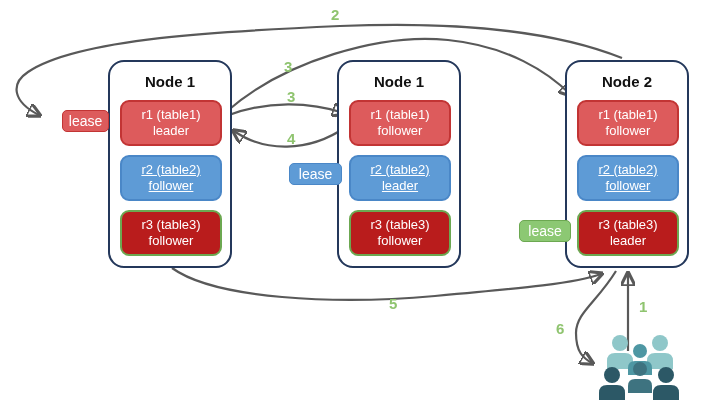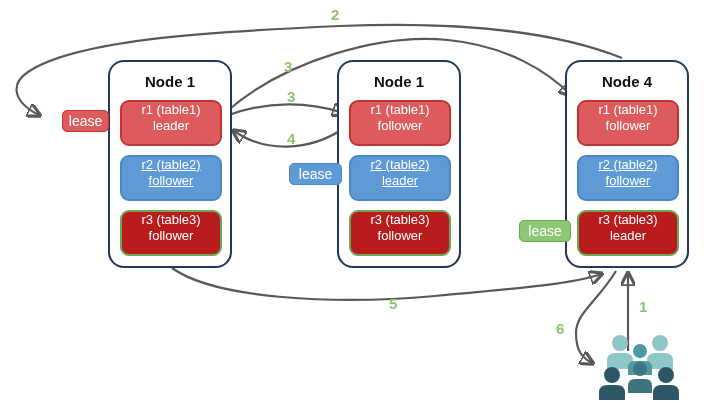--- a/index.html
+++ b/index.html
@@ -15,21 +15,21 @@
     position:absolute;top:60px;width:124px;height:208px;background:#ffffff;
     border:2px solid #24385B;border-radius:16px;box-sizing:border-box;z-index:2;
   }
   .node-title{
     text-align:center;margin-top:11px;font-size:15px;font-weight:bold;color:#111111;
   }
   .replica{
     position:absolute;left:10px;width:102px;height:46px;border-radius:9px;
     box-sizing:border-box;border:2px solid transparent;color:#ffffff;
     font-size:13px;line-height:16px;text-align:center;
-    display:flex;flex-direction:column;
+    display:flex;flex-direction:column;justify-content:center;
   }
   .replica.r0{top:38px;} .replica.r1{top:93px;text-decoration:underline;} .replica.r2{top:148px;}
   .replica.red  {background:#DD5B5C;border-color:#C23434;}
   .replica.blue {background:#5E9BD6;border-color:#4A87C7;}
   .replica.green{background:#b91c1c;border-color:#6CA851;}
   
   .lease{
     position:absolute;z-index:2;border-radius:5px;box-sizing:border-box;
     color:#ffffff;font-size:14px;text-align:center;border:1.5px solid transparent;
     display:flex;align-items:center;justify-content:center;margin-left:12px;
@@ -97,21 +97,21 @@
       <span>r2 (table2)</span>
       <span>leader</span>
     </div>
     <div class="replica r2 green">
       <span>r3 (table3)</span>
       <span>follower</span>
     </div>
   </div>
 
   <div class="node" style="left:565px;">
-    <div class="node-title">Node 4</div>
+    <div class="node-title">Node 2</div>
     <div class="replica r0 red">
       <span>r1 (table1)</span>
       <span>follower</span>
     </div>
     <div class="replica r1 blue">
       <span>r2 (table2)</span>
       <span>follower</span>
     </div>
     <div class="replica r2 green">
       <span>r3 (table3)</span>

